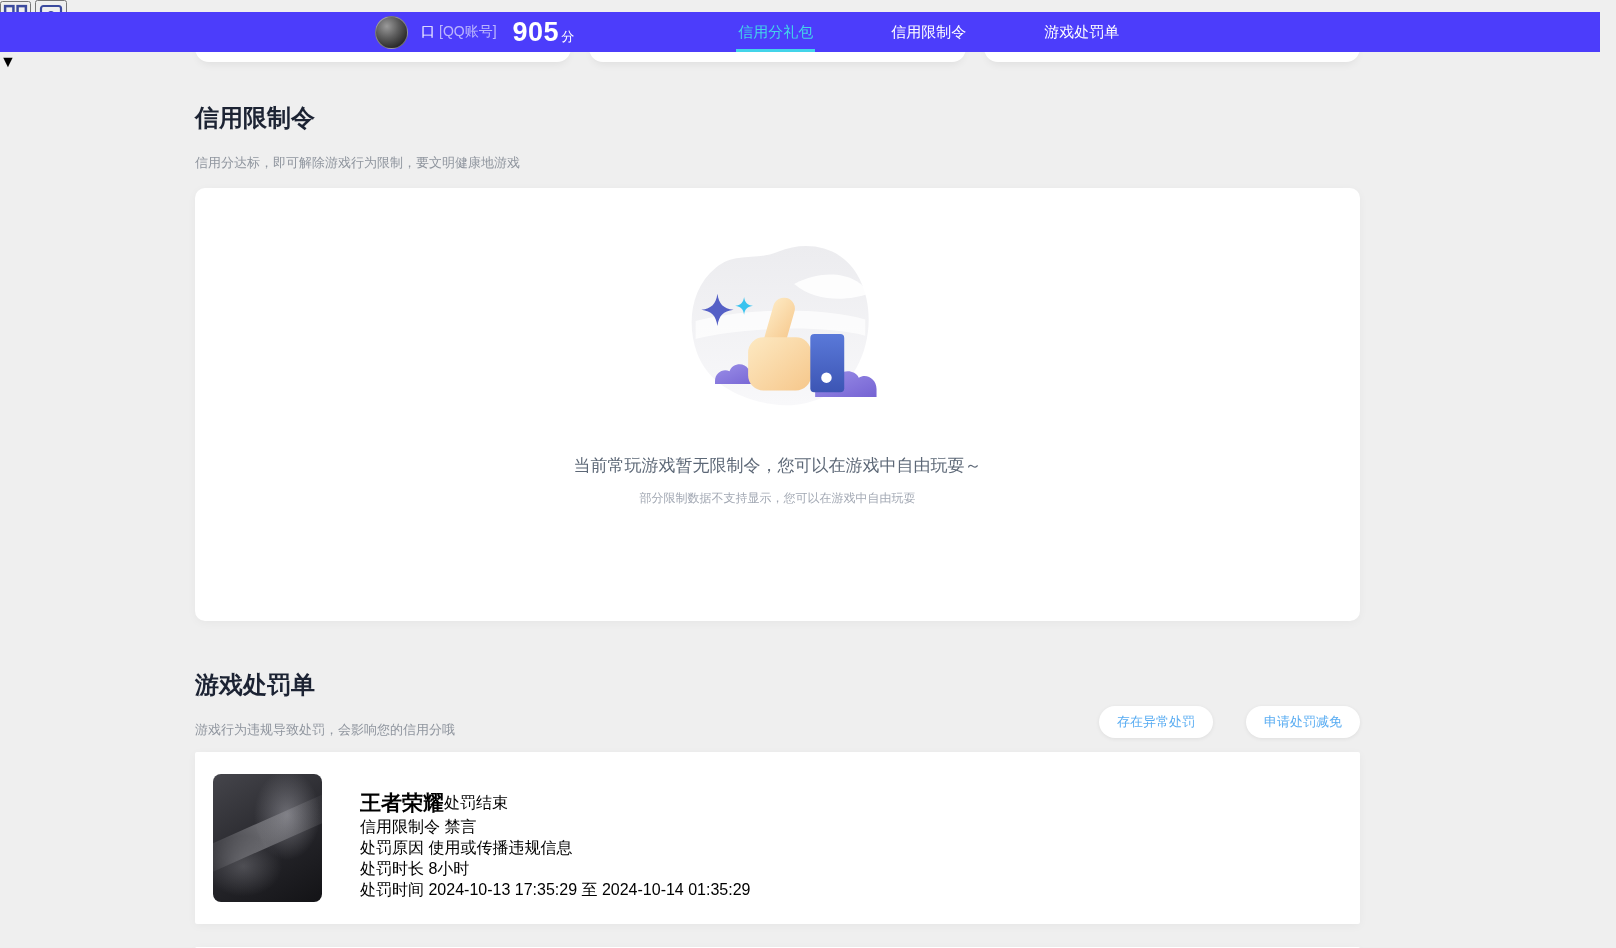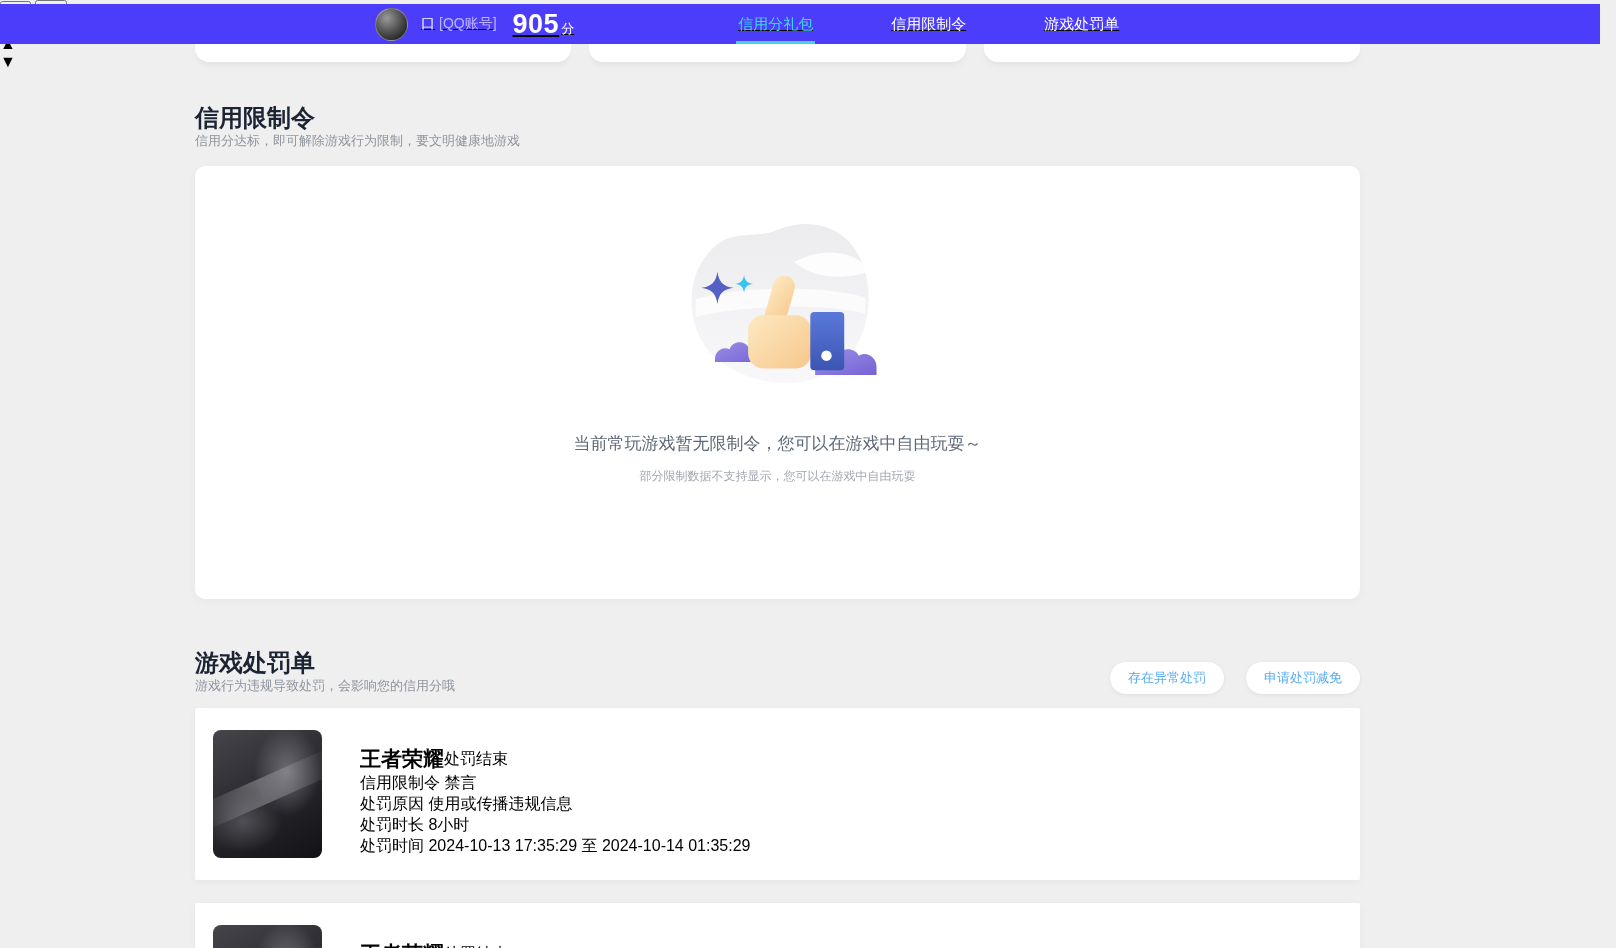--- a/index.html
+++ b/index.html
@@ -1,22 +1,22 @@
 <!DOCTYPE html>
 <html><head>
 <meta charset="utf-8">
 <style>
   * { margin:0; padding:0; box-sizing:border-box; }
   html,body { background:#efefef; }
   body { font-family:"Liberation Sans","DejaVu Sans",sans-serif; }
   .page { position:relative; width:1616px; height:948px; background:#efefef; overflow:hidden; }
 
   
-  .navbar { position:absolute; top:4px; left:0; width:1600px; height:40px;
-    background:#4c3dfb; display:flex; align-items:center; z-index:20;text-decoration:underline; }
+  .navbar { position:absolute; top:12px; left:0; width:1600px; height:40px;
+    background:#4c3dfb; display:flex; align-items:center; z-index:20; }
   .nav-user { display:flex; align-items:center; margin-left:375px; cursor:pointer; }
   .avatar { width:33px; height:33px; border-radius:50%;
     background:radial-gradient(circle at 35% 30%, #9a9a9a 0%, #5c5c5c 40%, #1d1d1d 85%);
     border:1px solid rgba(255,255,255,.35); }
   .acct { margin-left:13px; font-size:14px; color:#ffffff; white-space:nowrap; }
   .acct .acct-type { color:rgba(255,255,255,.62); margin-left:4px; }
   .score-wrap { margin-left:16px; color:#fff; white-space:nowrap; display:flex; align-items:baseline; }
   .score-num { font-size:27px; font-weight:700; letter-spacing:.5px; }
   .score-unit { font-size:13px; margin-left:2px; }
   .tabs { display:flex; margin-left:125px; height:40px; }
@@ -26,30 +26,30 @@
   .tab.active { color:#43d4e9; border-bottom-color:#43d4e9; }
 
   
   .container { position:absolute; top:40px; left:195px; width:1165px; }
   .partial-row { display:flex; gap:18px; }
   .partial-card { flex:1; height:22px; background:#ffffff; border-radius:0 0 14px 14px;
     box-shadow:0 5px 8px -3px rgba(0,0,0,.07); }
 
   .sec-head { margin-top:42px; }
   .sec-title { font-size:24px; font-weight:700; color:#1c2333; line-height:28px; }
-  .sec-sub { margin-top:0; font-size:13px; color:#8f959e; }
+  .sec-sub { margin-top:22px; font-size:13px; color:#8f959e; }
 
   .empty-card { margin-top:16px; height:433px; background:#fff; border-radius:10px;
     box-shadow:0 2px 10px rgba(0,0,0,.04); display:flex; flex-direction:column; align-items:center; }
   .illu { margin-top:48px; }
   .empty-msg { margin-top:30px; font-size:17px; color:#5d6877; }
   .empty-note { margin-top:13px; font-size:12px; color:#a2a8b3; }
 
   .sec-head2 { margin-top:50px; display:flex; justify-content:space-between; align-items:flex-end; }
-  .actions { display:flex; gap:22px; margin-bottom:1px; }
+  .actions { display:flex; gap:33px; margin-bottom:1px; }
   .action-btn { border:none; background:#fff; color:#58acf2; font-size:13px;
     padding:7px 18px; border-radius:16px; cursor:pointer; box-shadow:0 1px 4px rgba(0,0,0,.07);
     font-family:inherit; white-space:nowrap; }
 
   .pcard { margin-top:13px; background:#fff; border-radius:2px; box-shadow:0 2px 10px rgba(0,0,0,.04);
     padding:22px 30px 22px 18px; display:flex; height:172px; }
   .pcard.partial { margin-top:23px; height:170px; }
   .game-art { width:109px; height:128px; border-radius:8px; flex:none; position:relative; overflow:hidden;
     background:
       radial-gradient(ellipse 55px 75px at 68% 32%, rgba(160,160,168,.55) 0%, rgba(160,160,168,0) 60%),

